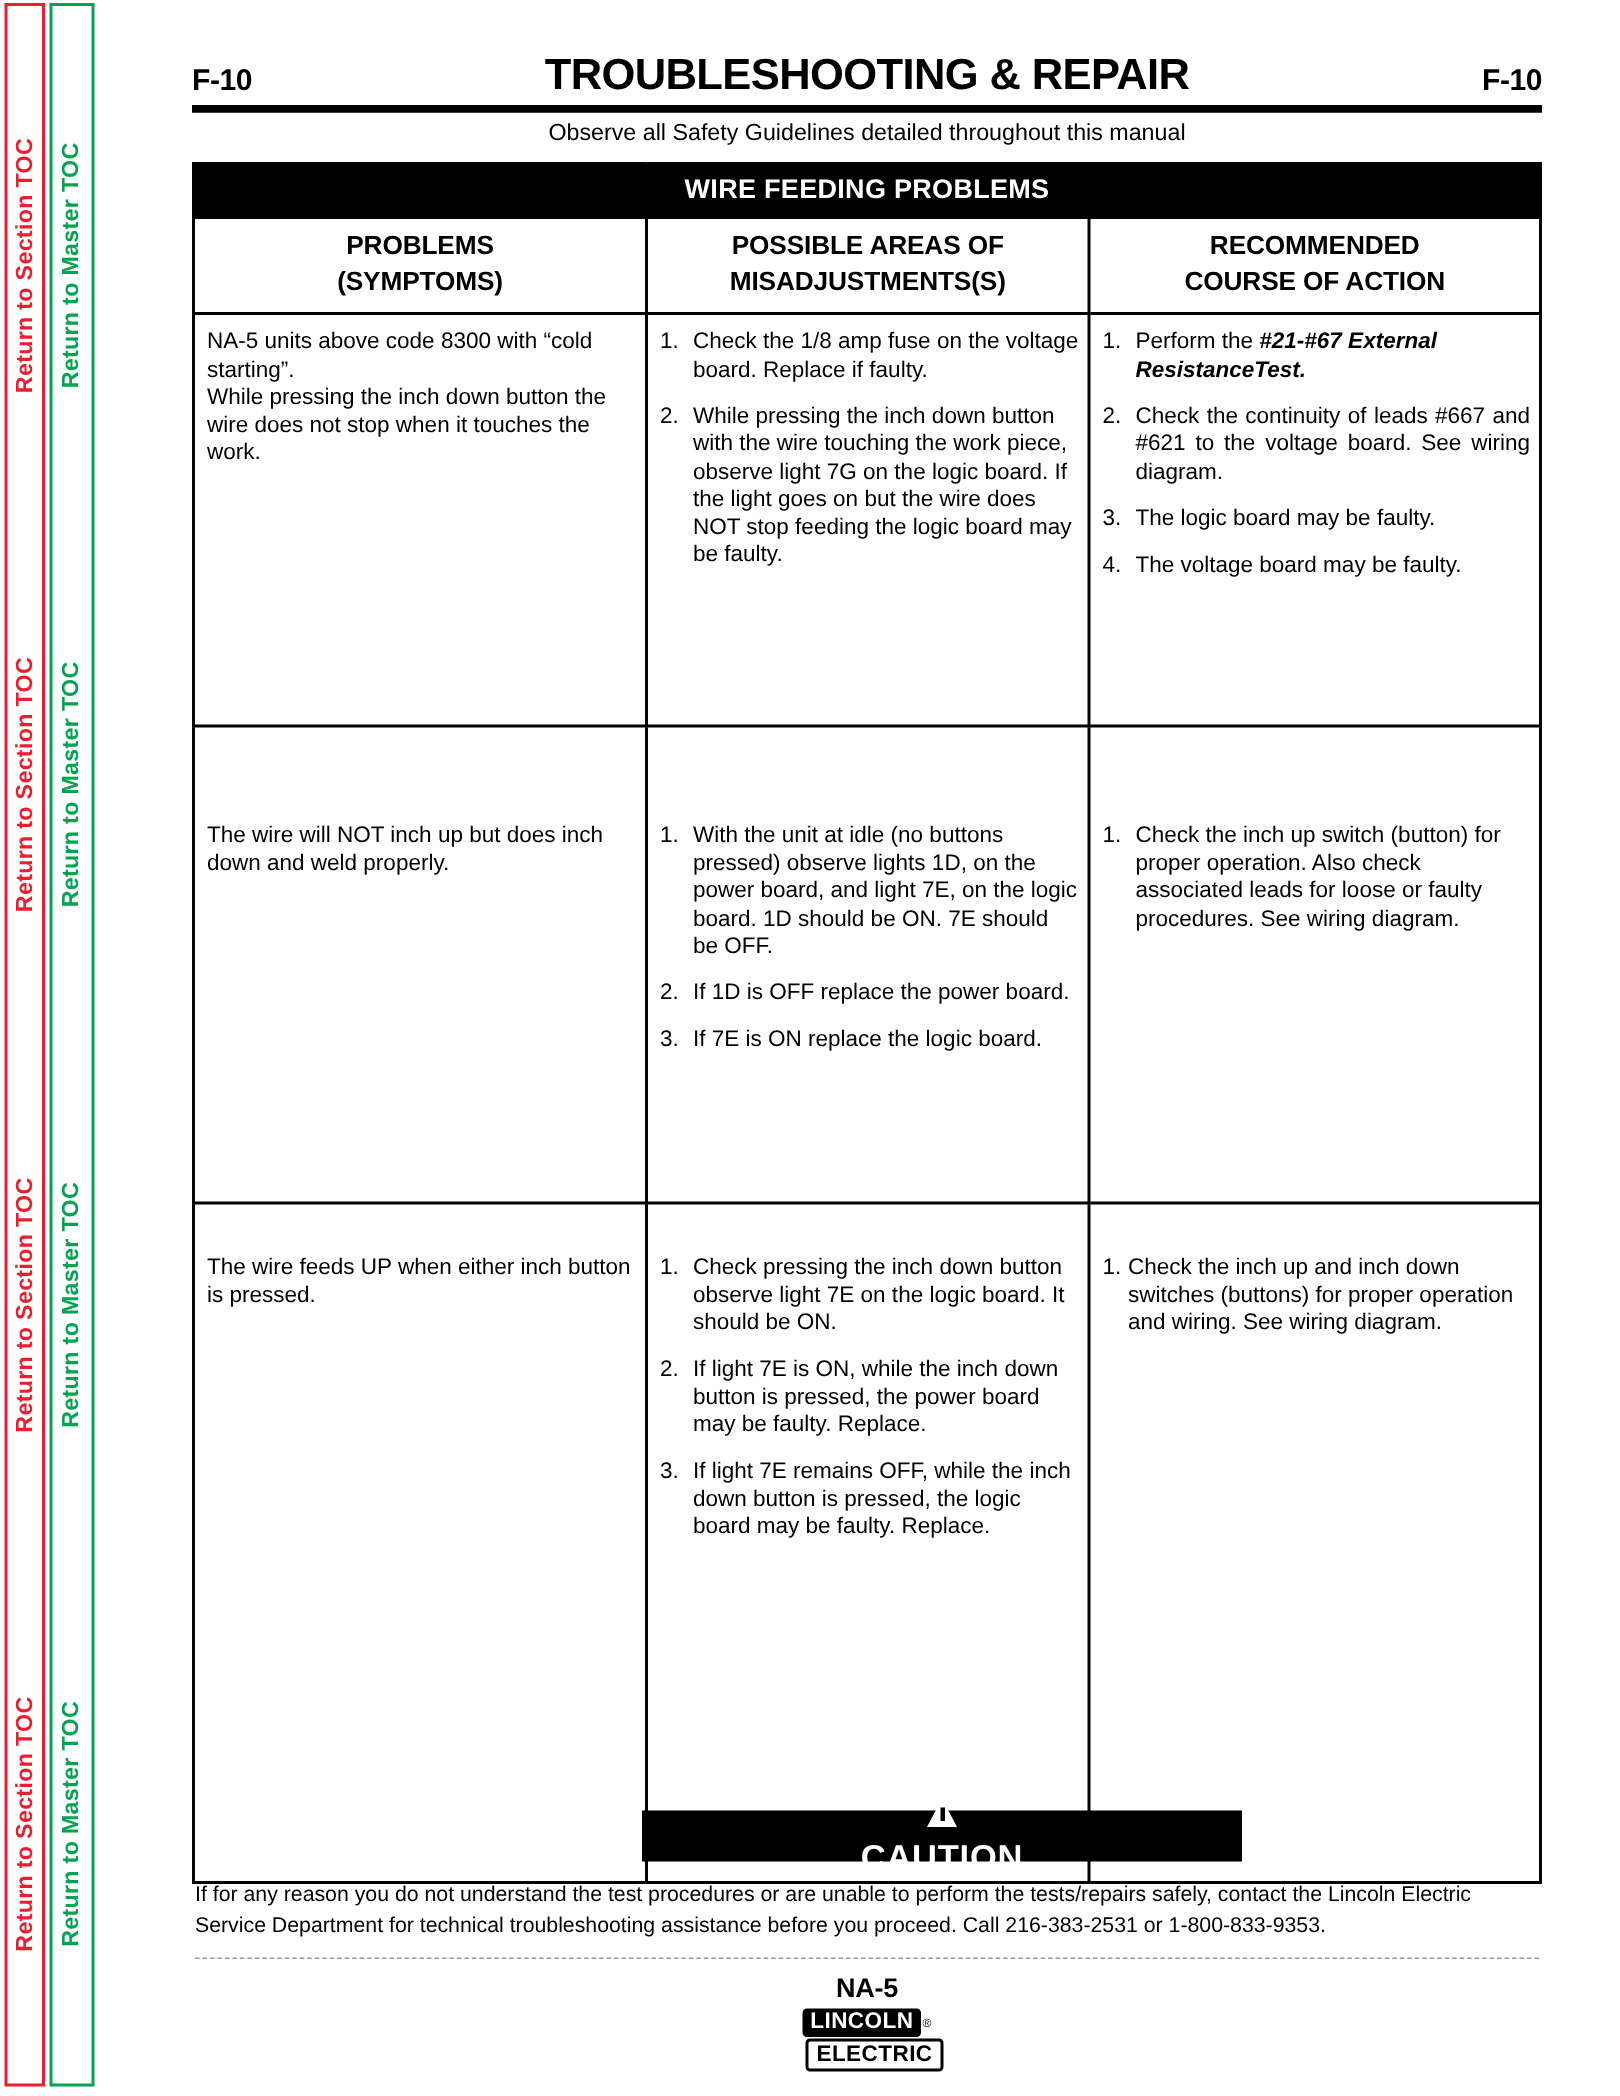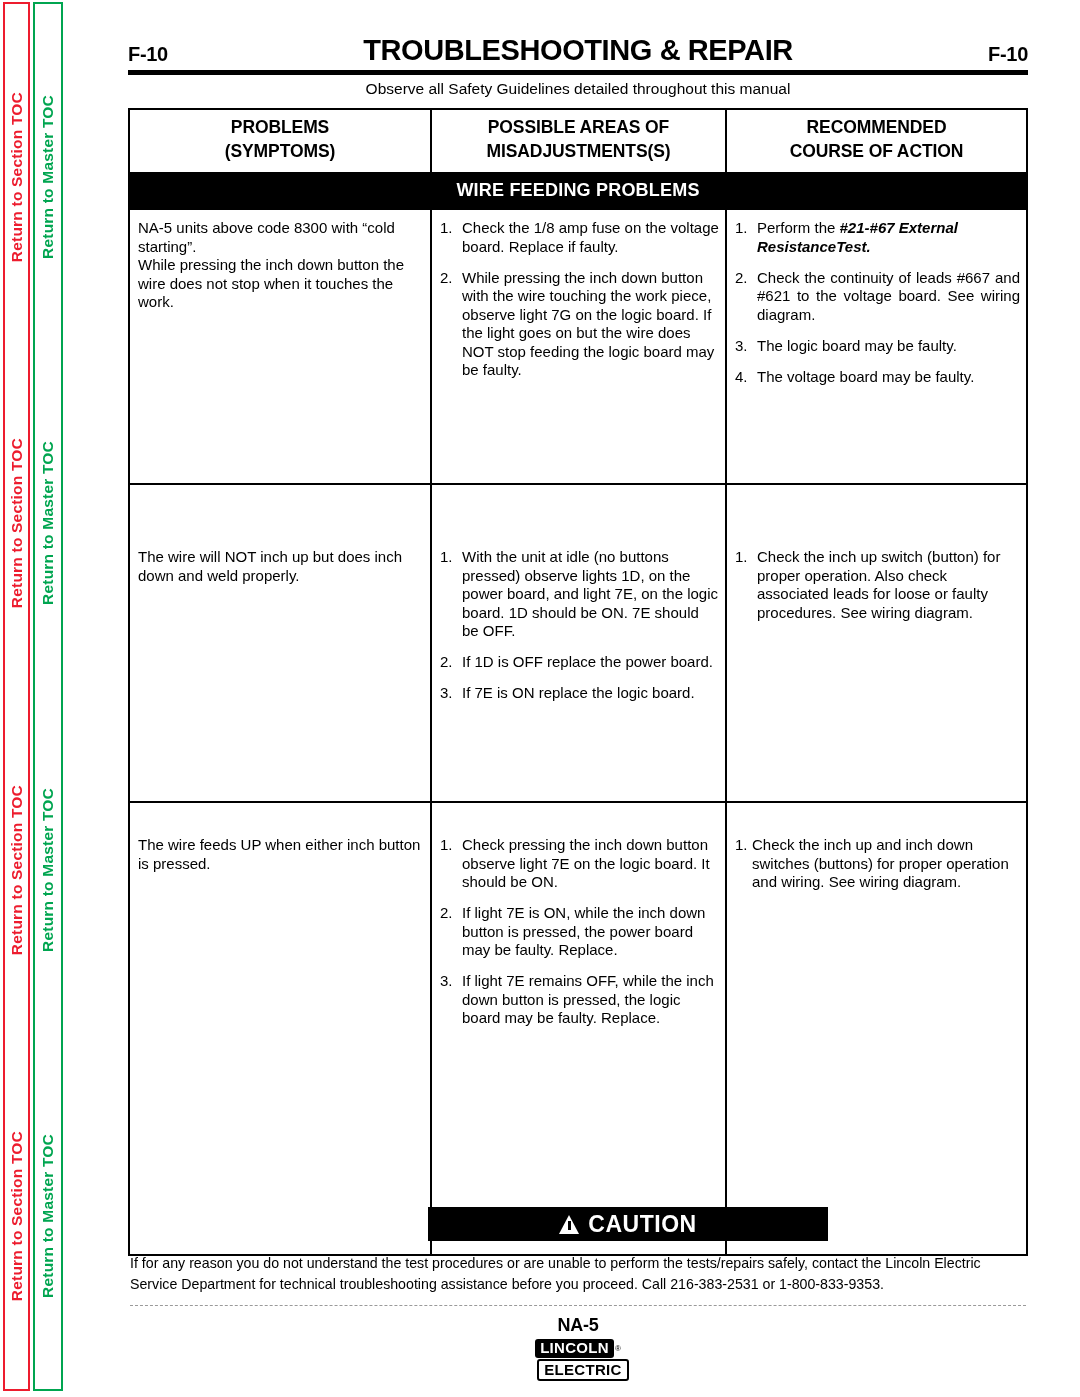--- a/index.html
+++ b/index.html
@@ -175,20 +175,21 @@
     left: 300px;
     top: 1207px;
     width: 400px;
     height: 34px;
     background: #000;
     color: #fff;
     display: flex;
     align-items: center;
     justify-content: center;
     gap: 9px;
+    flex-direction: column;
   }
   .caution-tri {
     width: 0;
     height: 0;
     border-left: 10px solid transparent;
     border-right: 10px solid transparent;
     border-bottom: 19px solid #fff;
     position: relative;
   }
   .caution-tri::after {
@@ -303,36 +304,36 @@
   <div class="observe-line">Observe all Safety Guidelines detailed throughout this manual</div>
 
   <table class="ts-table">
     <colgroup>
       <col class="col-a">
         <col class="col-b">
         <col class="col-c">
     </colgroup>
     <tbody>
       <tr>
+        <td class="band-cell" colspan="3">WIRE FEEDING PROBLEMS</td>
+      </tr>
+
+      <tr>
         <td class="head-cell">
           <div>PROBLEMS</div>
           <div>(SYMPTOMS)</div>
         </td>
         <td class="head-cell">
           <div>POSSIBLE AREAS OF</div>
           <div>MISADJUSTMENTS(S)</div>
         </td>
         <td class="head-cell">
           <div>RECOMMENDED</div>
           <div>COURSE OF ACTION</div>
         </td>
-      </tr>
-
-      <tr>
-        <td class="band-cell" colspan="3">WIRE FEEDING PROBLEMS</td>
       </tr>
 
       <tr>
         <td>
           <div class="cell-inner pad-top-1" style="height:256px;">
             <p class="para">NA-5 units above code 8300 with “cold starting”.</p>
             <p class="para" style="margin-top:0;">While pressing the inch down button the wire does not stop when it touches the work.</p>
           </div>
         </td>
         <td>

